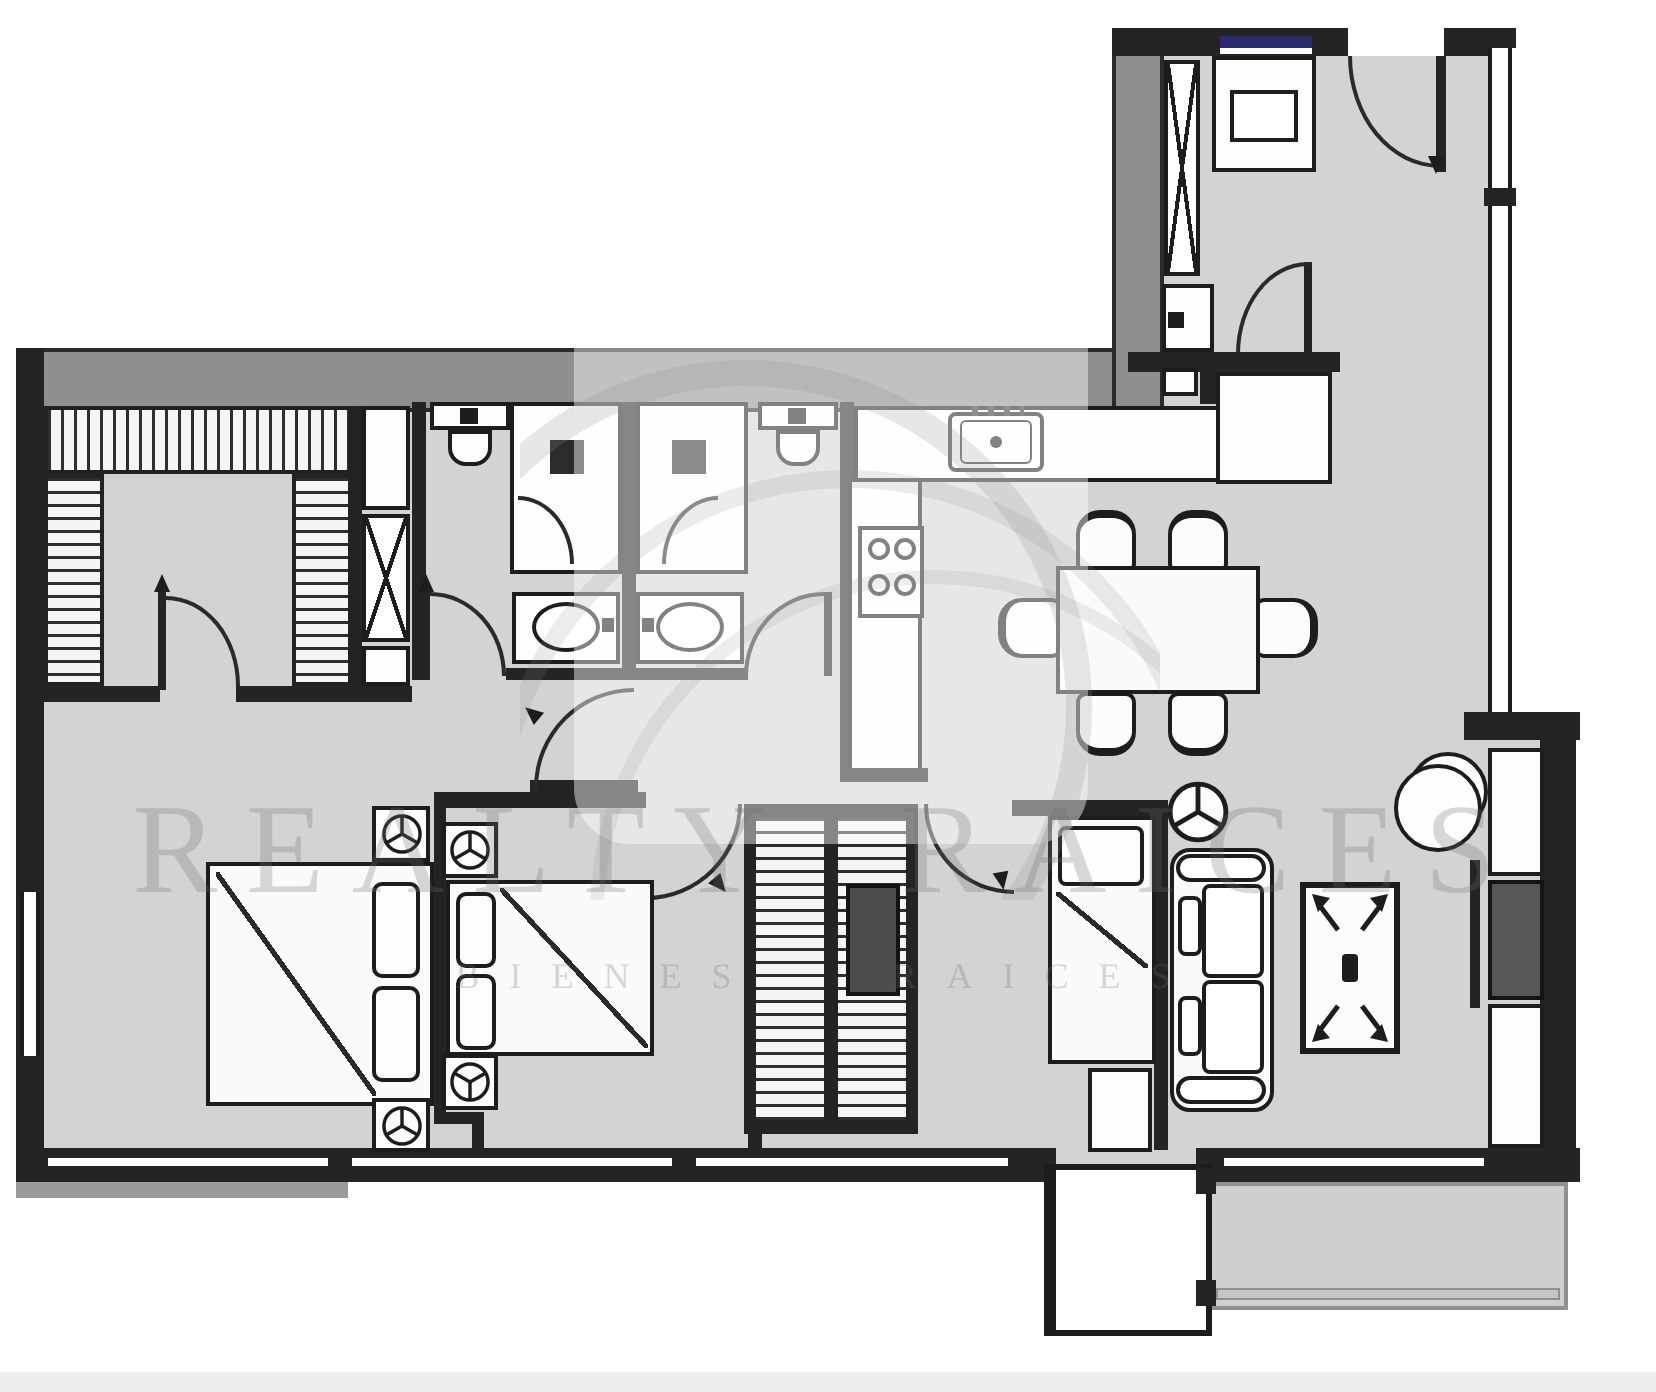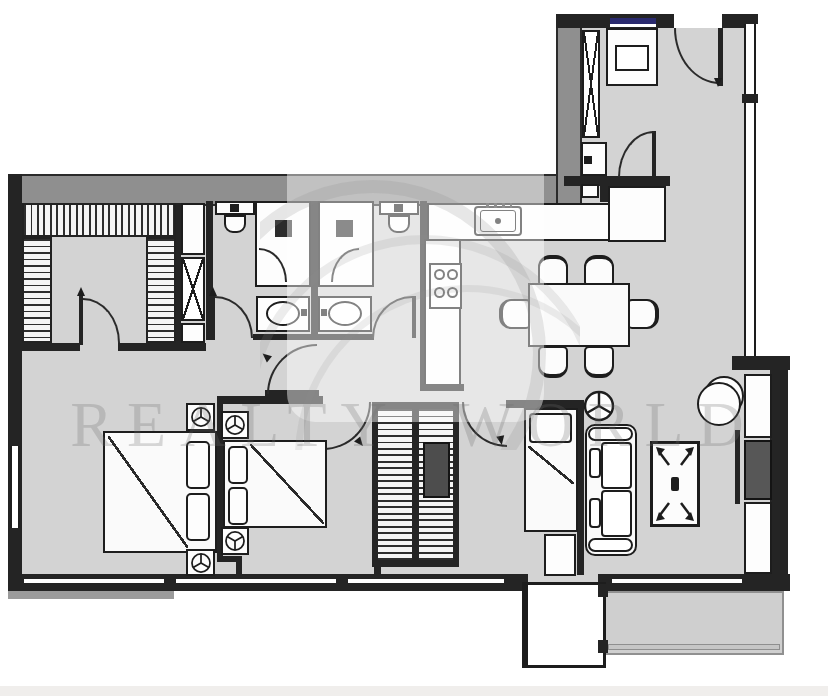--- a/index.html
+++ b/index.html
@@ -274,16 +274,17 @@
   <div class="abs" style="left:744px;top:440px;width:28px;height:60px;background:#575757;border:2px solid #141414;box-sizing:border-box;"></div>
   <div class="wb" style="left:744px;top:502px;width:28px;height:72px;"></div>
   <div class="wall" style="left:735px;top:430px;width:5px;height:74px;"></div>
 
   <div class="wm-box" style="left:287px;top:142px;width:257px;height:280px;"></div>
   <div class="globe" style="left:260px;top:150px;width:320px;height:300px;">
     <div class="g-ring" style="left:-60px;top:30px;width:320px;height:320px;border:13px solid rgba(140,140,140,.20);"></div>
     <div class="g-ring" style="left:-15px;top:85px;width:340px;height:340px;border:9px solid rgba(140,140,140,.17);"></div>
     <div class="g-ring" style="left:35px;top:135px;width:330px;height:330px;border:7px solid rgba(140,140,140,.15);"></div>
   </div>
-  <div class="wm-text" style="top:388px;font-size:64px;letter-spacing:14px;word-spacing:26px;">REALTY WORLD</div>
+  <div class="wm-text" style="top:388px;font-size:64px;letter-spacing:14px;word-spacing:26px;">REALTY RAICES</div>
+  <div class="wm-text" style="top:478px;font-size:18px;letter-spacing:15px;word-spacing:46px;">BIENES RAICES</div>
 
   <div class="bottom-strip" style="left:0;top:686px;width:828px;height:10px;"></div>
 </div>
 
 </body></html>

